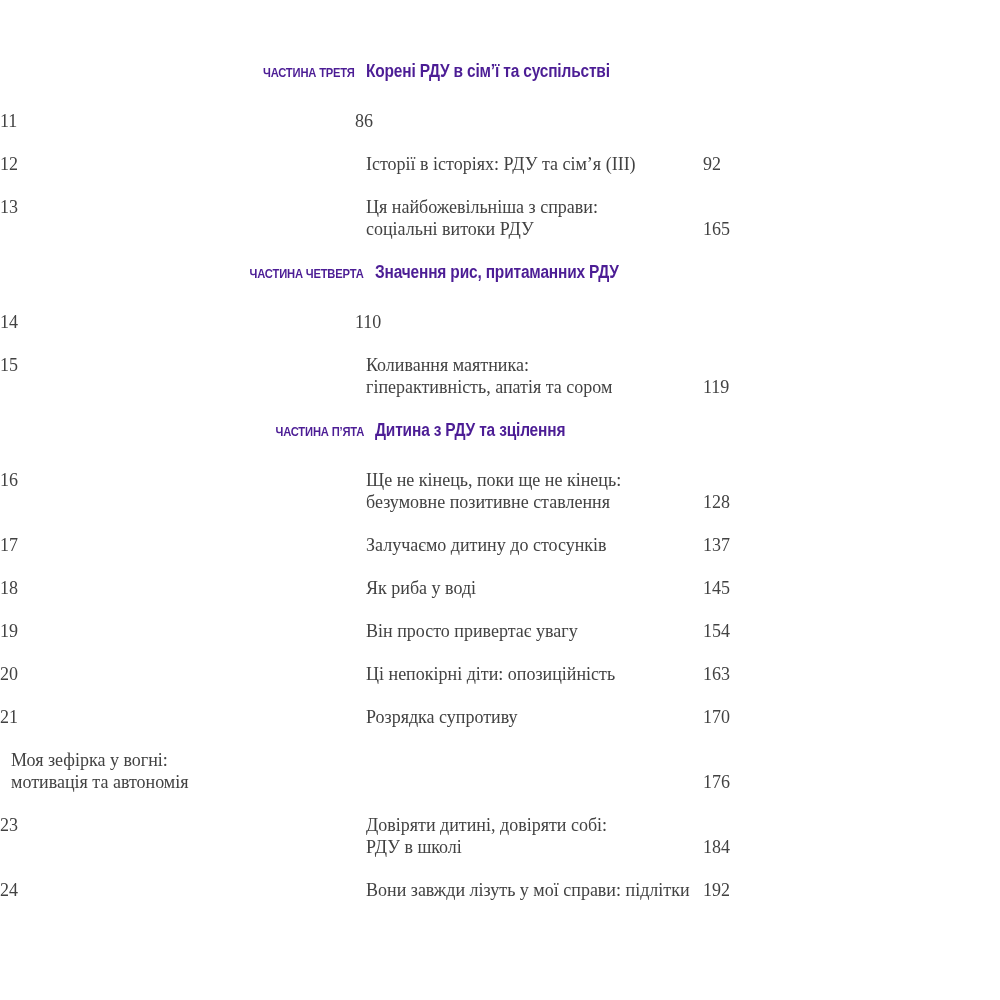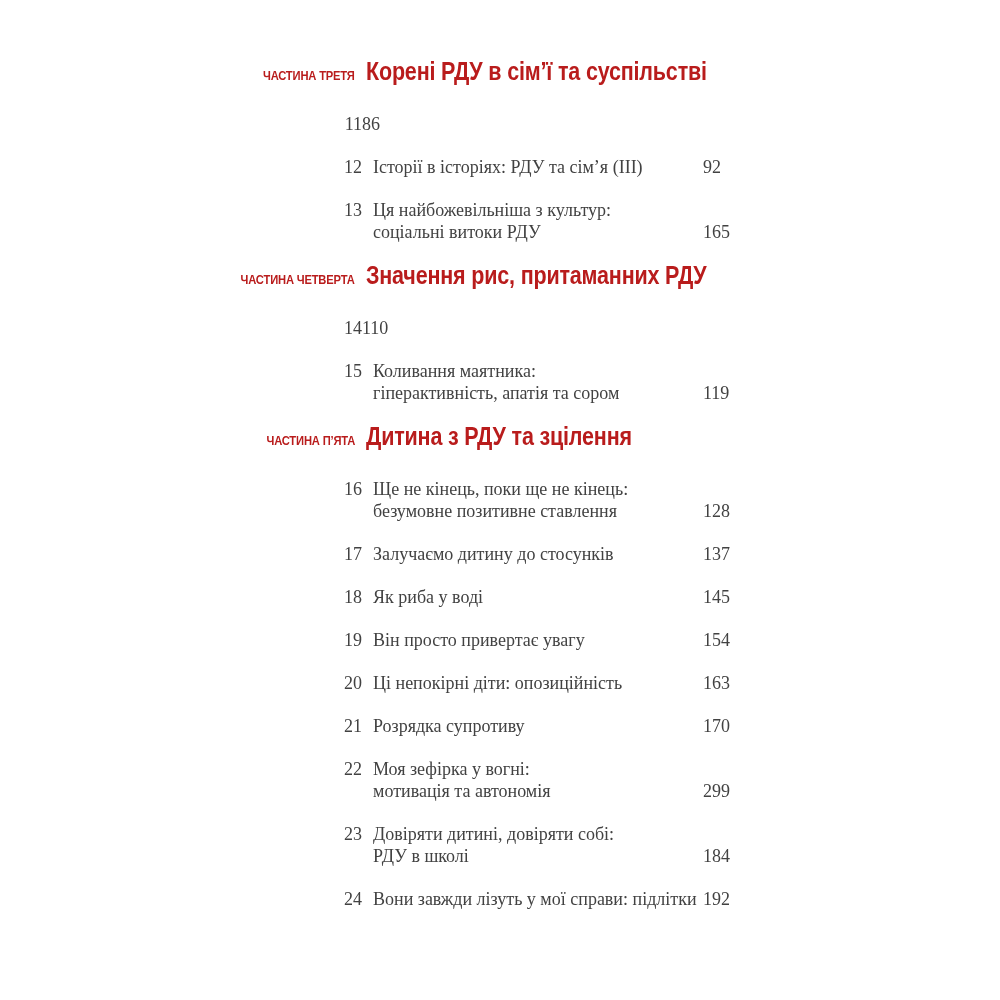--- a/index.html
+++ b/index.html
@@ -23,59 +23,59 @@
     padding-top: 60px;
     box-sizing: border-box;
   }
   .row {
     display: flex;
   }
   
   .row.header {
     align-items: baseline;
     margin-bottom: 26px;
-    color: #b91c1c;
+    color: #4c1d95;
     font-family: "Liberation Sans", sans-serif;
     font-weight: bold;
   }
   .row.header.gap {
     margin-top: 8px;
+    padding-left: 9px;
   }
   .col-label {
     width: 355px;
     flex-shrink: 0;
     text-align: right;
     font-size: 13px;
     line-height: 22px;
     white-space: nowrap;
   }
   .col-stitle {
     margin-left: 11px;
-    font-size: 25px;
+    font-size: 18px;
     line-height: 22px;
     white-space: nowrap;
   }
   .condensed {
     display: inline-block;
     transform: scaleX(0.86);
     letter-spacing: -0.2px;
   }
   .col-label .condensed { transform-origin: 100% 50%; }
   .col-stitle .condensed { transform-origin: 0 50%; }
   
   .row.chapter {
     font-size: 18px;
     line-height: 22px;
     margin-bottom: 21px;
   }
   .col-num {
     width: 355px;
     flex-shrink: 0;
-    text-align: right;
-    padding-left: 7px;
+    text-align: left;
   }
   .col-ctitle {
     margin-left: 11px;
     flex: 1;
     white-space: pre-line;
   }
   .col-page {
     width: 60px;
     flex-shrink: 0;
     align-self: flex-end;
@@ -98,21 +98,21 @@
     </div>
 
     <div class="row chapter">
       <div class="col-num">12</div>
       <div class="col-ctitle">Історії в історіях: РДУ та сім’я (III)</div>
       <div class="col-page">92</div>
     </div>
 
     <div class="row chapter">
       <div class="col-num">13</div>
-      <div class="col-ctitle">Ця найбожевільніша з культур:
+      <div class="col-ctitle">Ця найбожевільніша з справи:
 соціальні витоки РДУ</div>
       <div class="col-page">165</div>
     </div>
 
     <div class="row header gap">
       <div class="col-label"><span class="condensed">ЧАСТИНА ЧЕТВЕРТА</span></div>
       <div class="col-stitle"><span class="condensed">Значення рис, притаманних РДУ</span></div>
     </div>
 
     <div class="row chapter">
@@ -163,24 +163,23 @@
       <div class="col-page">163</div>
     </div>
 
     <div class="row chapter">
       <div class="col-num">21</div>
       <div class="col-ctitle">Розрядка супротиву</div>
       <div class="col-page">170</div>
     </div>
 
     <div class="row chapter">
-      <div class="col-num">22</div>
       <div class="col-ctitle">Моя зефірка у вогні:
 мотивація та автономія</div>
-      <div class="col-page">299</div>
+      <div class="col-page">176</div>
     </div>
 
     <div class="row chapter">
       <div class="col-num">23</div>
       <div class="col-ctitle">Довіряти дитині, довіряти собі:
 РДУ в школі</div>
       <div class="col-page">184</div>
     </div>
 
     <div class="row chapter">

